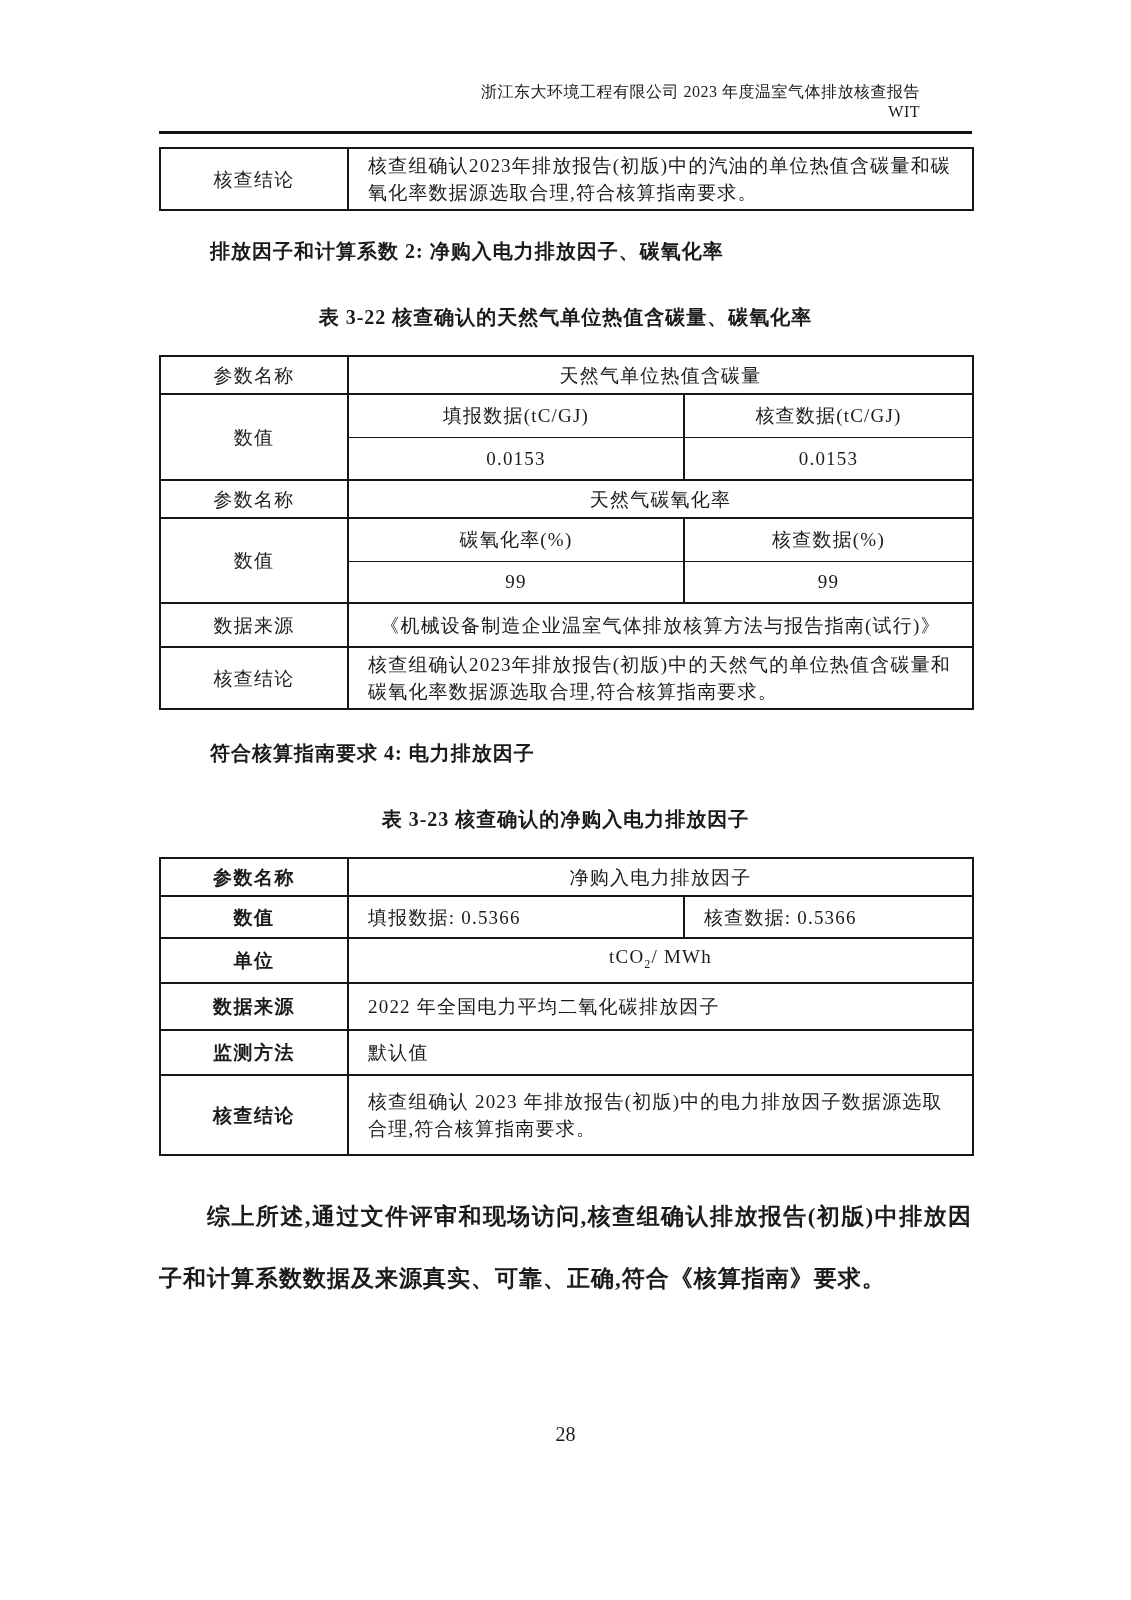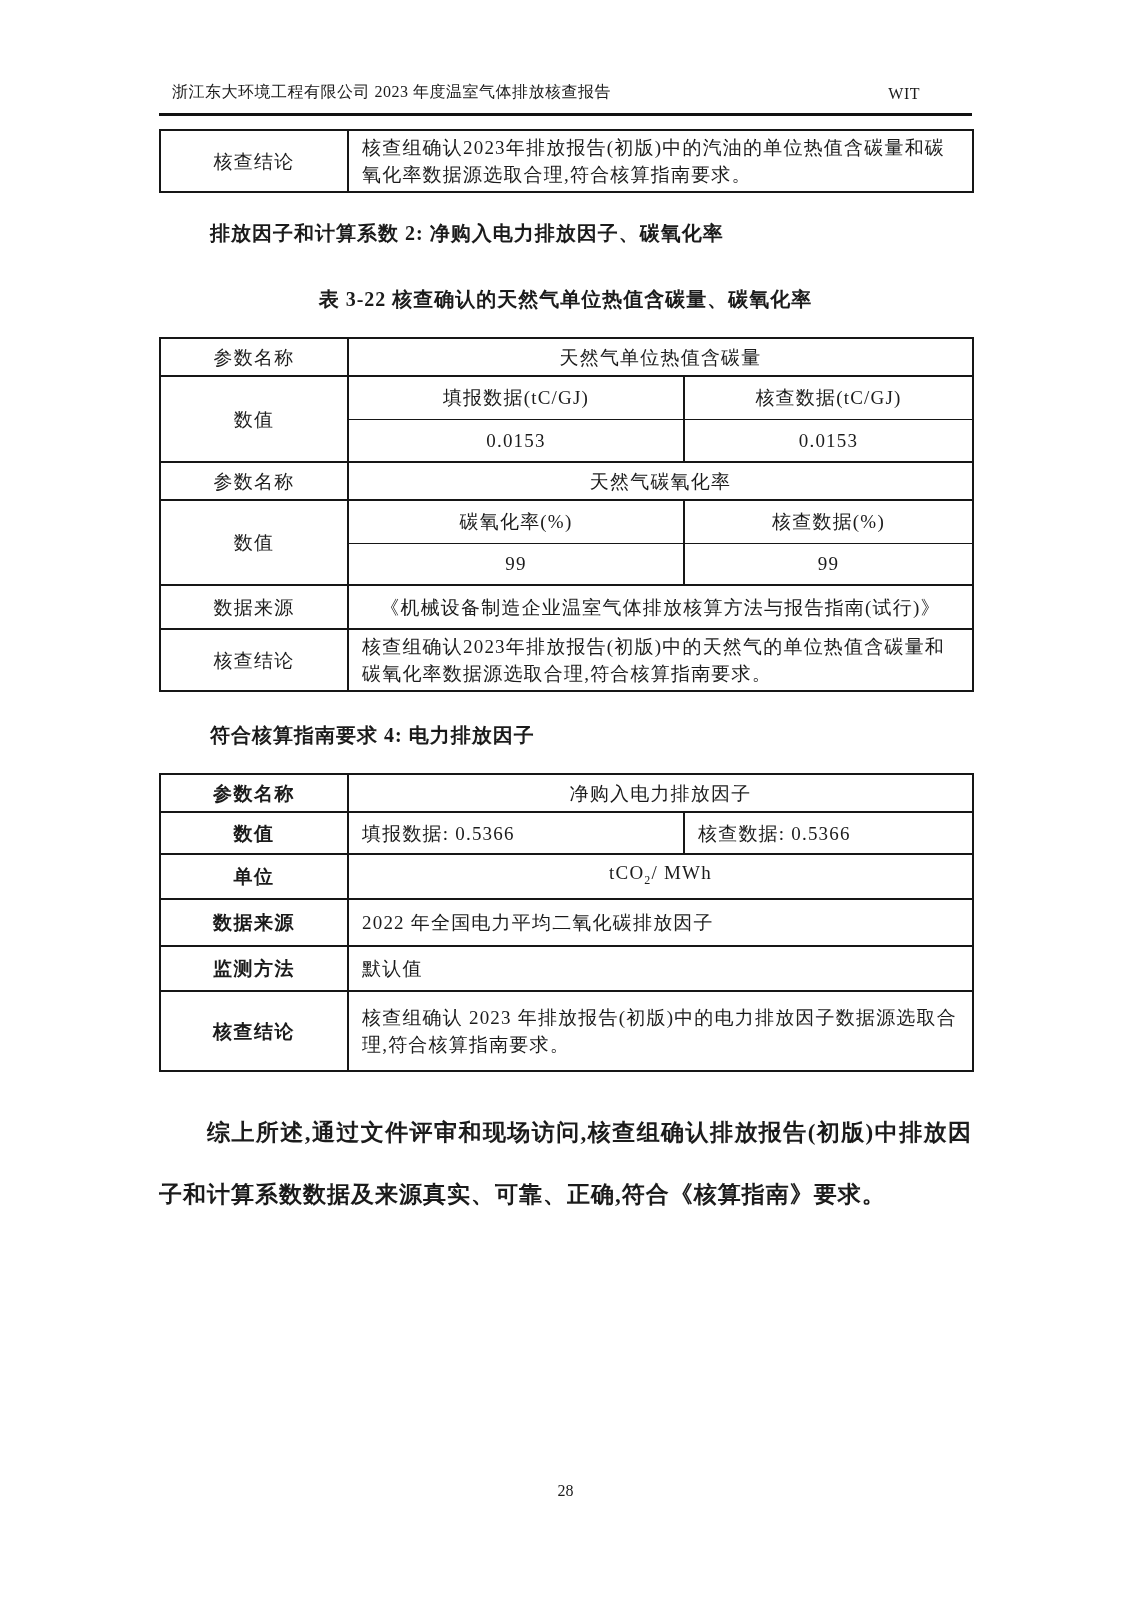--- a/index.html
+++ b/index.html
@@ -6,33 +6,33 @@
   html,body { background:#ffffff; }
   body {
     width:1131px; height:1600px; position:relative;
     font-family:"Liberation Serif","DejaVu Serif",serif;
     color:#1b1b1b;
   }
   .content { width:813px; margin-left:159px; }
 
   .doc-header {
     display:flex; justify-content:space-between; align-items:flex-end;
-    padding:82px 52px 0 13px; font-size:16px; letter-spacing:0.5px;
+    padding:82px 52px 0 13px; font-size:16px; letter-spacing:0.5px;flex-direction:column;
   }
   .header-rule { border-top:3px solid #111; margin-top:10px; }
 
   .tbl {
     border-collapse:collapse; table-layout:fixed; width:813px;
     font-size:19px; letter-spacing:1.2px;
   }
   .tbl td {
     border:2px solid #161616; text-align:center; vertical-align:middle;
     padding:3px 10px; line-height:27px;
   }
-  .tbl td.left { text-align:left; padding-left:13px; padding-right:14px; }
+  .tbl td.left { text-align:left; padding-left:19px; padding-right:14px; }
   .tbl td.b { font-weight:700; letter-spacing:1.5px; }
   .c1 { width:188px; } .c2 { width:336px; } .c3 { width:289px; }
   .bthin { border-bottom-width:1px !important; }
   .tthin { border-top-width:1px !important;margin-top:38px; }
 
   .carryover { margin-top:13px; }
   .r62 { height:62px; } .r46 { height:38px; } .r43 { height:43px; }
   .r42 { height:42px; } .r44 { height:44px; } .r58 { height:58px; }
   .r45 { height:45px; } .r47 { height:47px; } .r80 { height:80px; }
 
@@ -47,22 +47,22 @@
   }
   .tbl-22 { margin-top:25px; }
   .tbl-23 { margin-top:25px; }
 
   .summary {
     margin-top:30px; font-size:23px; font-weight:700;
     line-height:62px; letter-spacing:1px;
     text-align:justify; text-indent:48px;
   }
   .page-num {
-    position:absolute; left:0; top:1482px; width:1131px;
-    text-align:center; font-size:16px;
+    position:absolute; left:0; top:1423px; width:1131px;
+    text-align:center; font-size:20px;
   }
   sub { font-size:12px; }
 </style>
 </head>
 <body>
 
 <div class="content">
 
   <div class="doc-header">
     <span>浙江东大环境工程有限公司 2023 年度温室气体排放核查报告</span>
@@ -124,20 +124,21 @@
         <td colspan="2">《机械设备制造企业温室气体排放核算方法与报告指南(试行)》</td>
       </tr>
       <tr class="r58">
         <td>核查结论</td>
         <td colspan="2" class="left">核查组确认2023年排放报告(初版)中的天然气的单位热值含碳量和碳氧化率数据源选取合理,符合核算指南要求。</td>
       </tr>
     </tbody>
   </table>
 
   <div class="sec-heading power">符合核算指南要求 4: 电力排放因子</div>
+  <div class="tbl-caption">表 3-23 核查确认的净购入电力排放因子</div>
 
   <table class="tbl tbl-23">
     <colgroup>
         <col class="c1">
         <col class="c2">
         <col class="c3">
       </colgroup>
     <tbody>
       <tr class="r46">
         <td class="b">参数名称</td>

